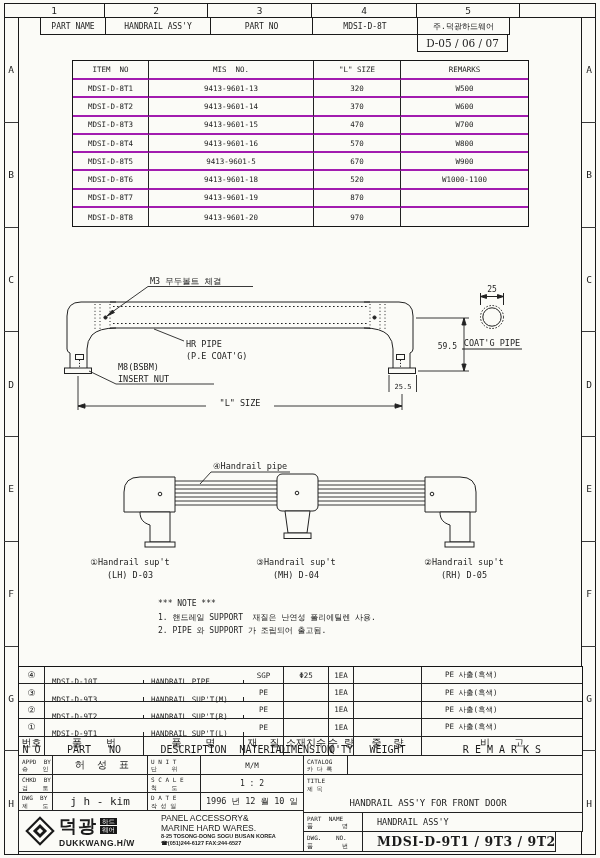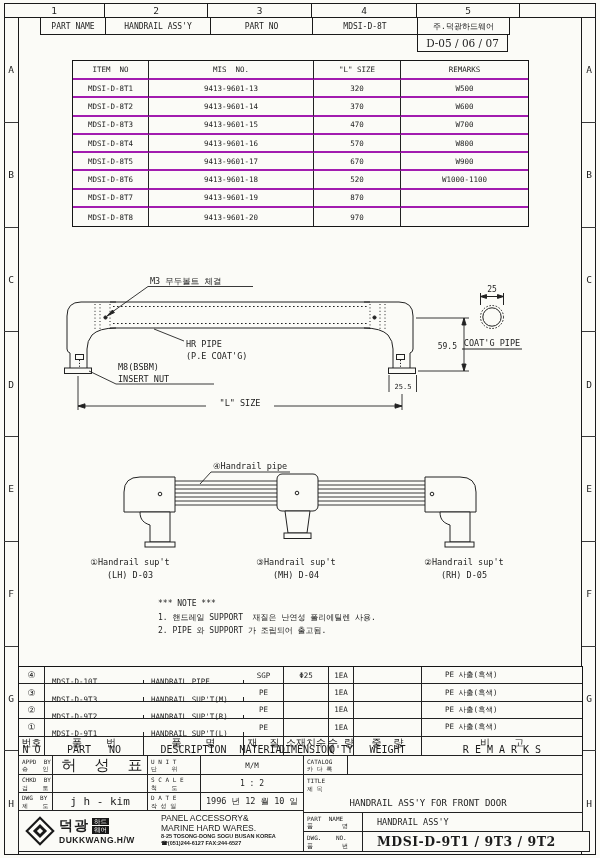--- a/index.html
+++ b/index.html
@@ -48,21 +48,21 @@
   .pno{font-size:9px;}
   .pt-h{flex-direction:column;font-size:10px;line-height:7.5px;}
   
   #note{left:158px;top:597px;font-size:8px;line-height:13.5px;}
   
   .tb{border:1px solid #222;background:#fbfbf7;}
   .lbl2{display:flex;flex-direction:column;justify-content:center;padding-left:3px;
         font-size:6px;line-height:7.5px;}
   .val{display:flex;align-items:center;justify-content:center;}
   .sans{font-family:"Liberation Sans",sans-serif;}
-  #co-logo-kr{font-family:"Liberation Sans",sans-serif;font-weight:bold;font-size:14px;letter-spacing:1px;}
+  #co-logo-kr{font-family:"Liberation Sans",sans-serif;font-weight:bold;font-size:18px;letter-spacing:1px;}
   .logo-sub{background:#181818;color:#fff;font-size:6.5px;line-height:7.5px;padding:0 2px;margin-bottom:1px;
             font-family:"Liberation Sans",sans-serif;}
   #co-logo-en{font-family:"Liberation Sans",sans-serif;font-weight:bold;font-size:8.5px;letter-spacing:0.5px;}
   svg text{font-family:"DejaVu Sans Mono",monospace;fill:#1c1c1c;}
 </style>
 </head>
 <body>
 
 <div class="sheet">
 
@@ -122,21 +122,21 @@
     <div data-bind="size_table.rows.1.3">W600</div>
     <div data-bind="size_table.rows.2.0">MDSI-D-8T3</div>
     <div data-bind="size_table.rows.2.1">9413-9601-15</div>
     <div data-bind="size_table.rows.2.2">470</div>
     <div data-bind="size_table.rows.2.3">W700</div>
     <div data-bind="size_table.rows.3.0">MDSI-D-8T4</div>
     <div data-bind="size_table.rows.3.1">9413-9601-16</div>
     <div data-bind="size_table.rows.3.2">570</div>
     <div data-bind="size_table.rows.3.3">W800</div>
     <div data-bind="size_table.rows.4.0">MDSI-D-8T5</div>
-    <div data-bind="size_table.rows.4.1">9413-9601-17</div>
+    <div data-bind="size_table.rows.4.1">9413-9601-5</div>
     <div data-bind="size_table.rows.4.2">670</div>
     <div data-bind="size_table.rows.4.3">W900</div>
     <div data-bind="size_table.rows.5.0">MDSI-D-8T6</div>
     <div data-bind="size_table.rows.5.1">9413-9601-18</div>
     <div data-bind="size_table.rows.5.2">520</div>
     <div data-bind="size_table.rows.5.3">W1000-1100</div>
     <div data-bind="size_table.rows.6.0">MDSI-D-8T7</div>
     <div data-bind="size_table.rows.6.1">9413-9601-19</div>
     <div data-bind="size_table.rows.6.2">870</div>
     <div data-bind="size_table.rows.6.3"></div>
@@ -335,21 +335,21 @@
     <div class="pt-h">
       <span data-bind="parts_table.headers.rem_kr">비    고</span>
       <span data-bind="parts_table.headers.rem_en">R E M A R K S</span>
     </div>
   </div>
 
   <div class="abs tb lbl2" style="left:18px;top:755px;width:35px;height:20px">
     <span data-bind="title_block.appd_en">APPD  BY</span>
     <span data-bind="title_block.appd_kr">승    인</span>
   </div>
-  <div class="abs tb val" style="left:52px;top:755px;width:100px;height:20px;font-size:15px" data-bind="title_block.appd_value">허  성  표</div>
+  <div class="abs tb val" style="left:52px;top:755px;width:100px;height:20px;font-size:10px" data-bind="title_block.appd_value">허  성  표</div>
   <div class="abs tb lbl2" style="left:147px;top:755px;width:54px;height:20px">
     <span data-bind="title_block.unit_en">U N I T</span>
     <span data-bind="title_block.unit_kr">단    위</span>
   </div>
   <div class="abs tb val" style="left:200px;top:755px;width:104px;height:20px;font-size:7.5px" data-bind="title_block.unit_value">M/M</div>
 
   <div class="abs tb lbl2" style="left:18px;top:774px;width:35px;height:19px">
     <span data-bind="title_block.chkd_en">CHKD  BY</span>
     <span data-bind="title_block.chkd_kr">검    토</span>
   </div>
@@ -414,16 +414,16 @@
   <div class="abs tb lbl2" style="left:303px;top:812px;width:60px;height:20px">
     <span data-bind="title_block.partname_en">PART  NAME</span>
     <span data-bind="title_block.partname_kr">품        명</span>
   </div>
   <div class="abs tb val" style="left:362px;top:812px;width:221px;height:20px;font-size:8.5px;justify-content:flex-start;padding-left:14px" data-bind="title_block.partname_value">HANDRAIL ASS'Y</div>
 
   <div class="abs tb lbl2" style="left:303px;top:831px;width:60px;height:21px">
     <span data-bind="title_block.dwgno_en">DWG.    NO.</span>
     <span data-bind="title_block.dwgno_kr">품        번</span>
   </div>
-  <div class="abs tb val" style="left:362px;top:831px;width:228px;height:21px;justify-content:flex-start;padding-left:14px;
+  <div class="abs tb val" style="left:362px;top:831px;width:194px;height:21px;justify-content:flex-start;padding-left:14px;
        font-family:'DejaVu Serif',serif;font-size:12.5px;font-weight:600;letter-spacing:0.5px" data-bind="title_block.dwgno_value">MDSI-D-9T1 / 9T3 / 9T2</div>
 
 </div>
 
 </body></html>

